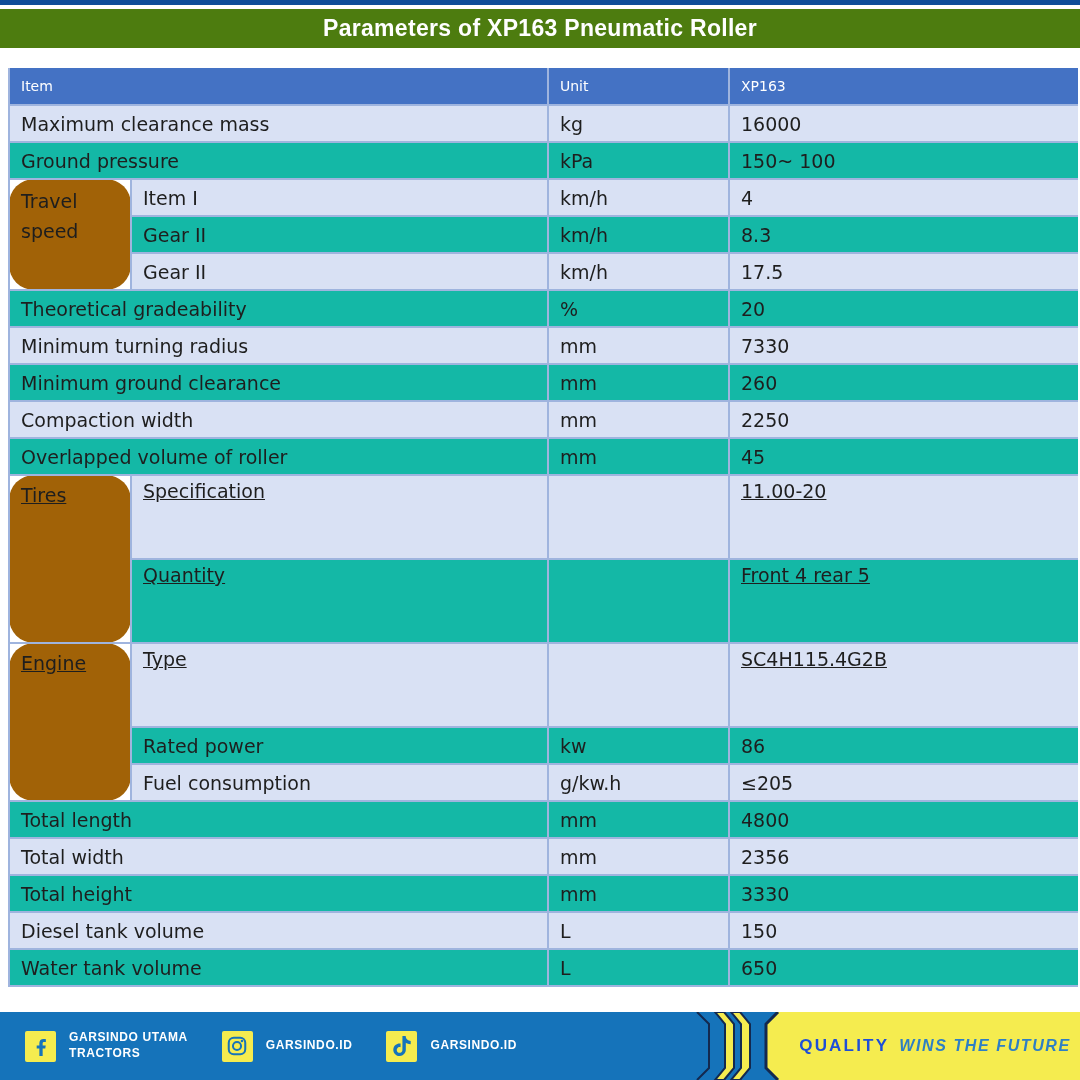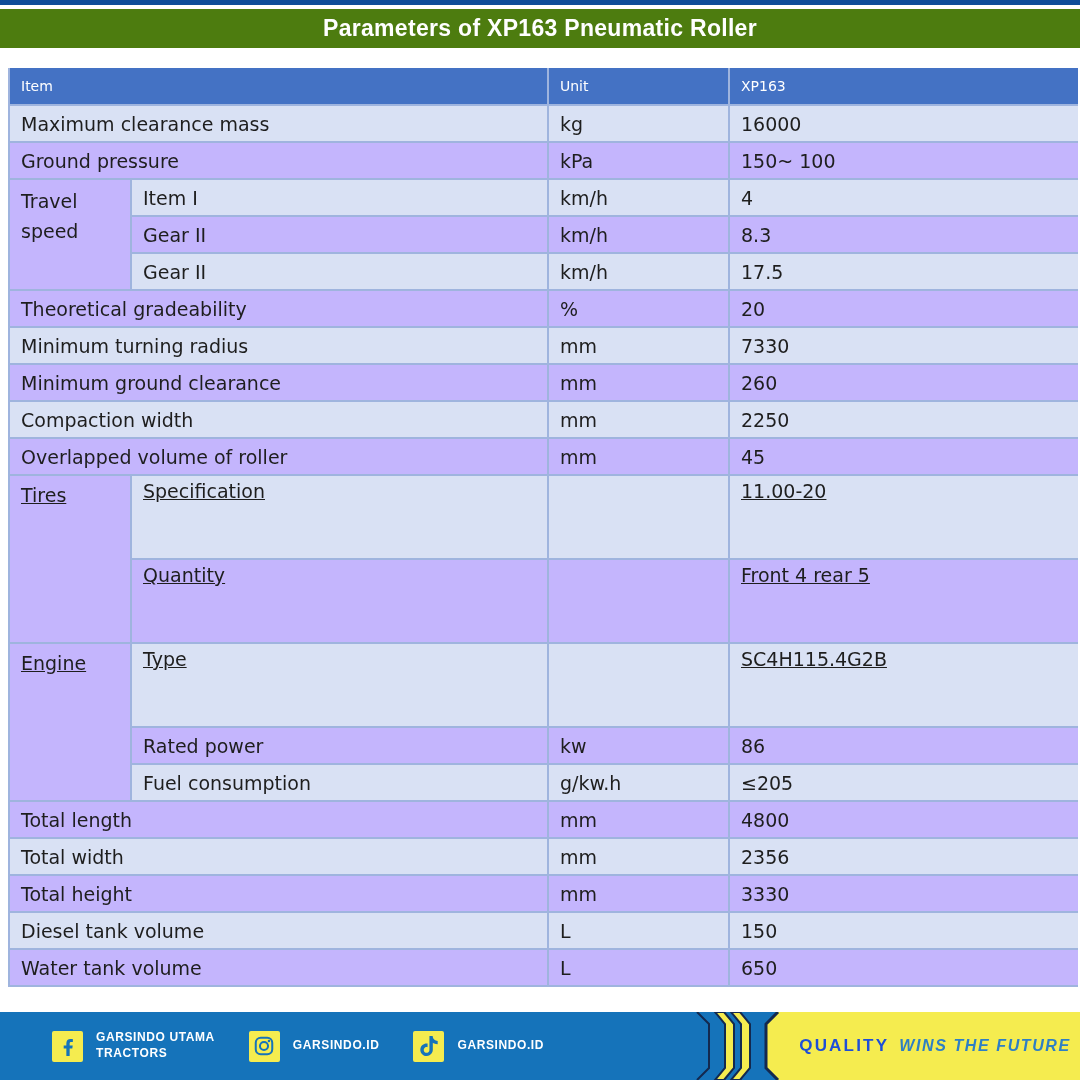--- a/index.html
+++ b/index.html
@@ -39,33 +39,33 @@
   .spec tr.hdr th { border-top: 0; }
   .spec tr.hdr th {
     background: #4472C4; color: #ffffff; font-weight: normal;
     text-align: left; height: 30px; font-size: 14px;
   }
   .spec tr { height: 37px; }
   .spec tr.tall { height: 84px; }
   .spec tr.tall td { vertical-align: top; padding-top: 4px; text-decoration: underline; }
   td.c-group { vertical-align: top; padding-top: 6px; line-height: 1.6; background: #D9E1F4; }
   tr.shade td { background: #D9E1F4; }
-  tr.plain td { background: #c4b5fd; margin-top: 43px; }
-  tr.plain td.c-group, tr.shade td.c-group { background: #c4b5fd; }
+  tr.plain td { background: #14b8a6; margin-top: 43px; }
+  tr.plain td.c-group, tr.shade td.c-group { background: #a16207; border-radius: 25px; }
 
   
   .footer {
     position: absolute; left: 0; bottom: 0;
     width: 1080px; height: 68px;
     display: flex; align-items: stretch;
   }
   .footer-social {
     flex: 1 1 auto; background: #1573BA;
     display: flex; align-items: center; gap: 34px;
-    padding-left: 52px;
+    padding-left: 25px;
   }
   .social-item { display: flex; align-items: center; gap: 13px; }
   .social-badge {
     width: 31px; height: 31px; background: #F5EC4F; border-radius: 2px;
     display: flex; align-items: center; justify-content: center; flex: 0 0 auto;
   }
   .social-badge svg { display: block; }
   .social-label {
     color: #ffffff; font-weight: bold; font-size: 12px;
     letter-spacing: .6px; line-height: 1.3;

